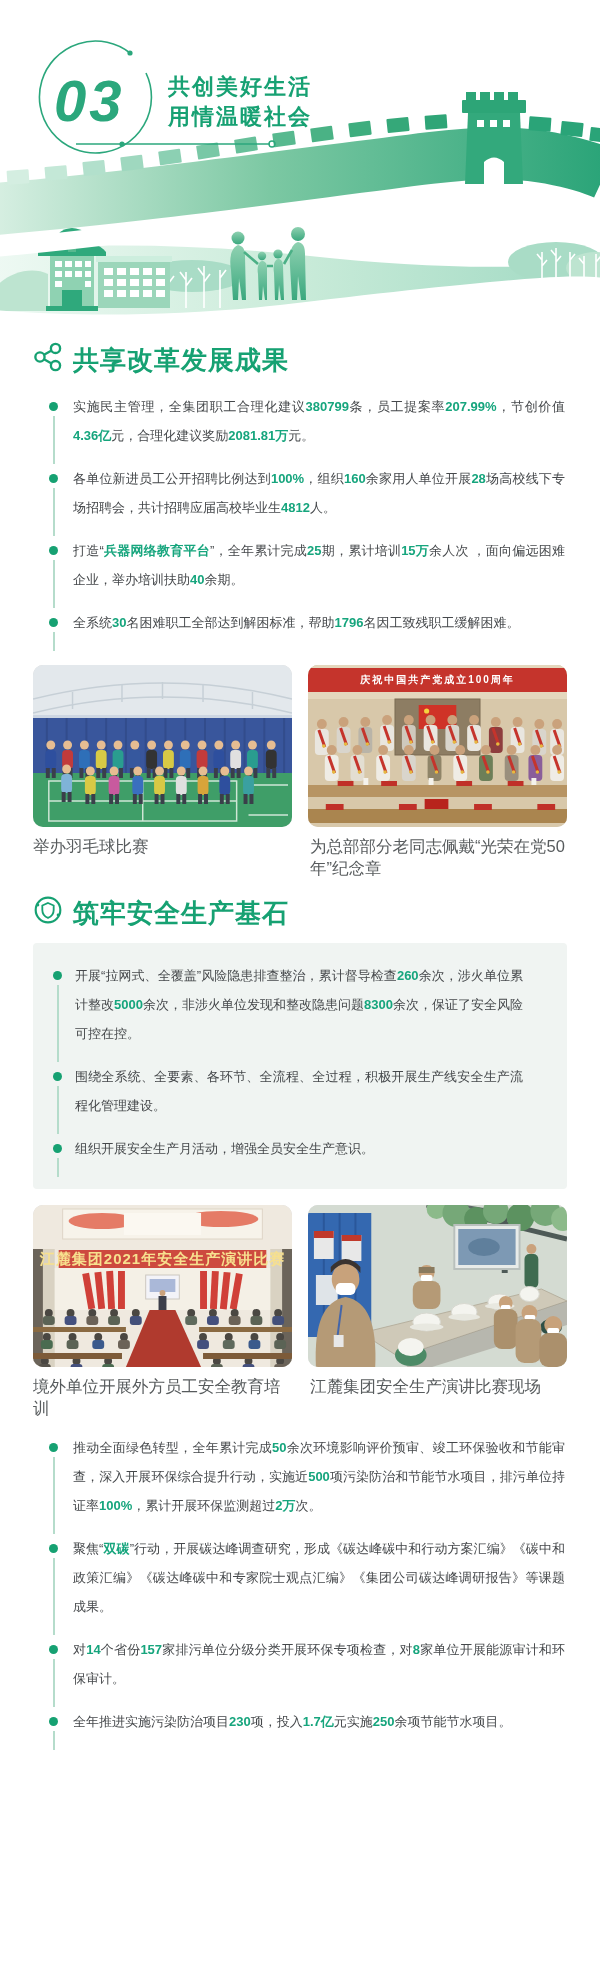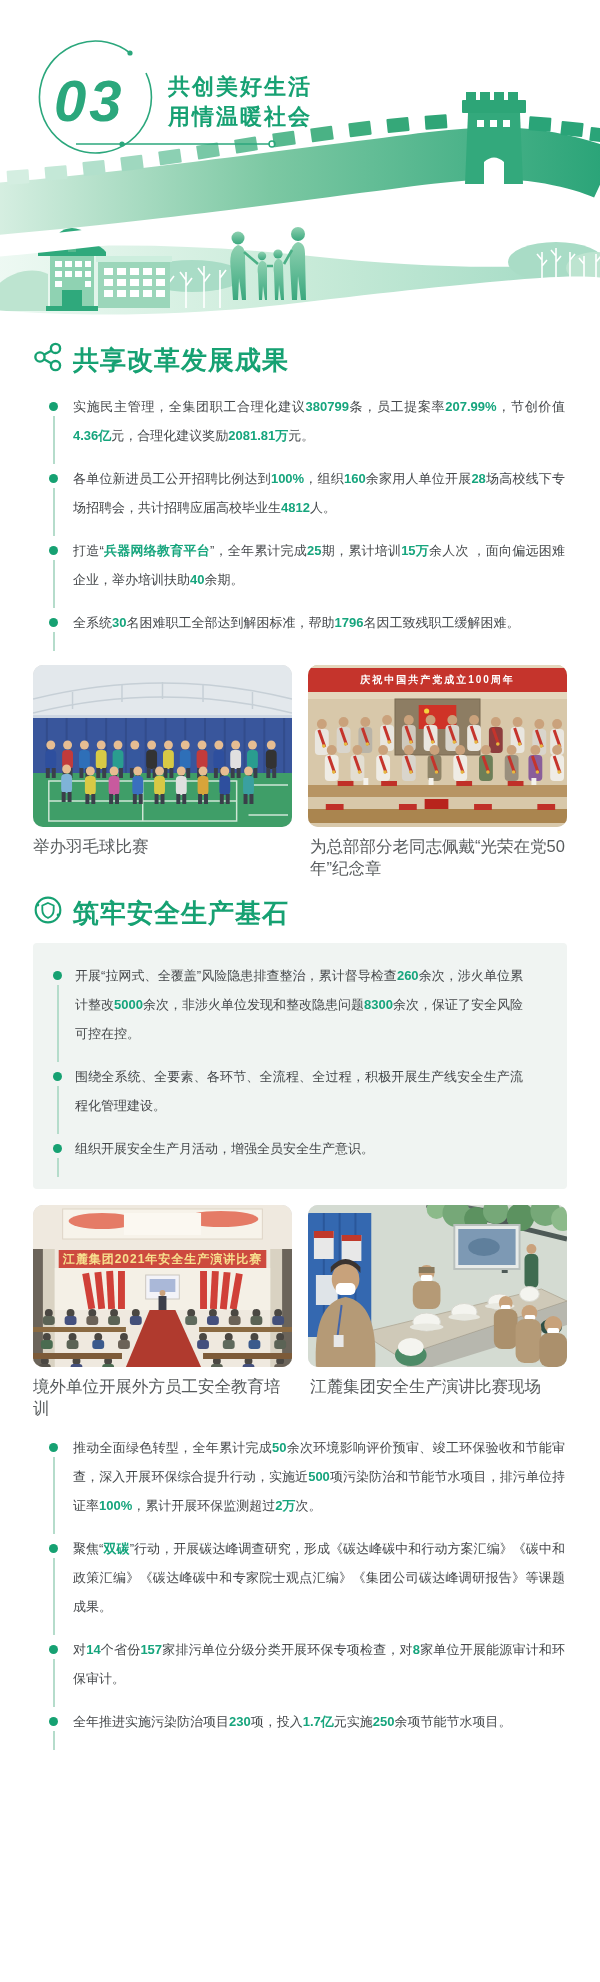--- a/index.html
+++ b/index.html
@@ -42,21 +42,21 @@
 
   .green-box{margin:12px 33px 0;background:var(--box-bg);border-radius:4px;padding:18px 0 12px 8px;}
   .green-box .marker{flex:0 0 34px;padding-left:12px;}
 
   .photo-row{display:flex;gap:16px;margin:14px 33px 0;}
   .photo{position:relative;flex:1;height:162px;border-radius:10px;overflow:hidden;background:#d8d8d8;}
   .photo svg{position:absolute;left:0;top:0;width:100%;height:100%;}
   .photo-banner{position:absolute;left:0;right:0;display:flex;align-items:center;justify-content:center;
     color:#fff;font-weight:700;white-space:nowrap;pointer-events:none;}
   .banner-anniv{top:3px;height:24px;font-size:10px;letter-spacing:2px;}
-  .banner-speech{top:45px;height:18px;font-size:12px;letter-spacing:1px;color:#f7e08e;}
+  .banner-speech{top:45px;height:18px;font-size:15px;letter-spacing:1px;color:#f7e08e;}
 
   .caption-row{display:flex;gap:20px;margin:8px 33px 0;}
   .caption{flex:1;font-size:16.5px;line-height:22px;color:var(--caption-text);}
 </style>
 </head>
 <body>
 
 <div class="page">
 
   <div class="header">

